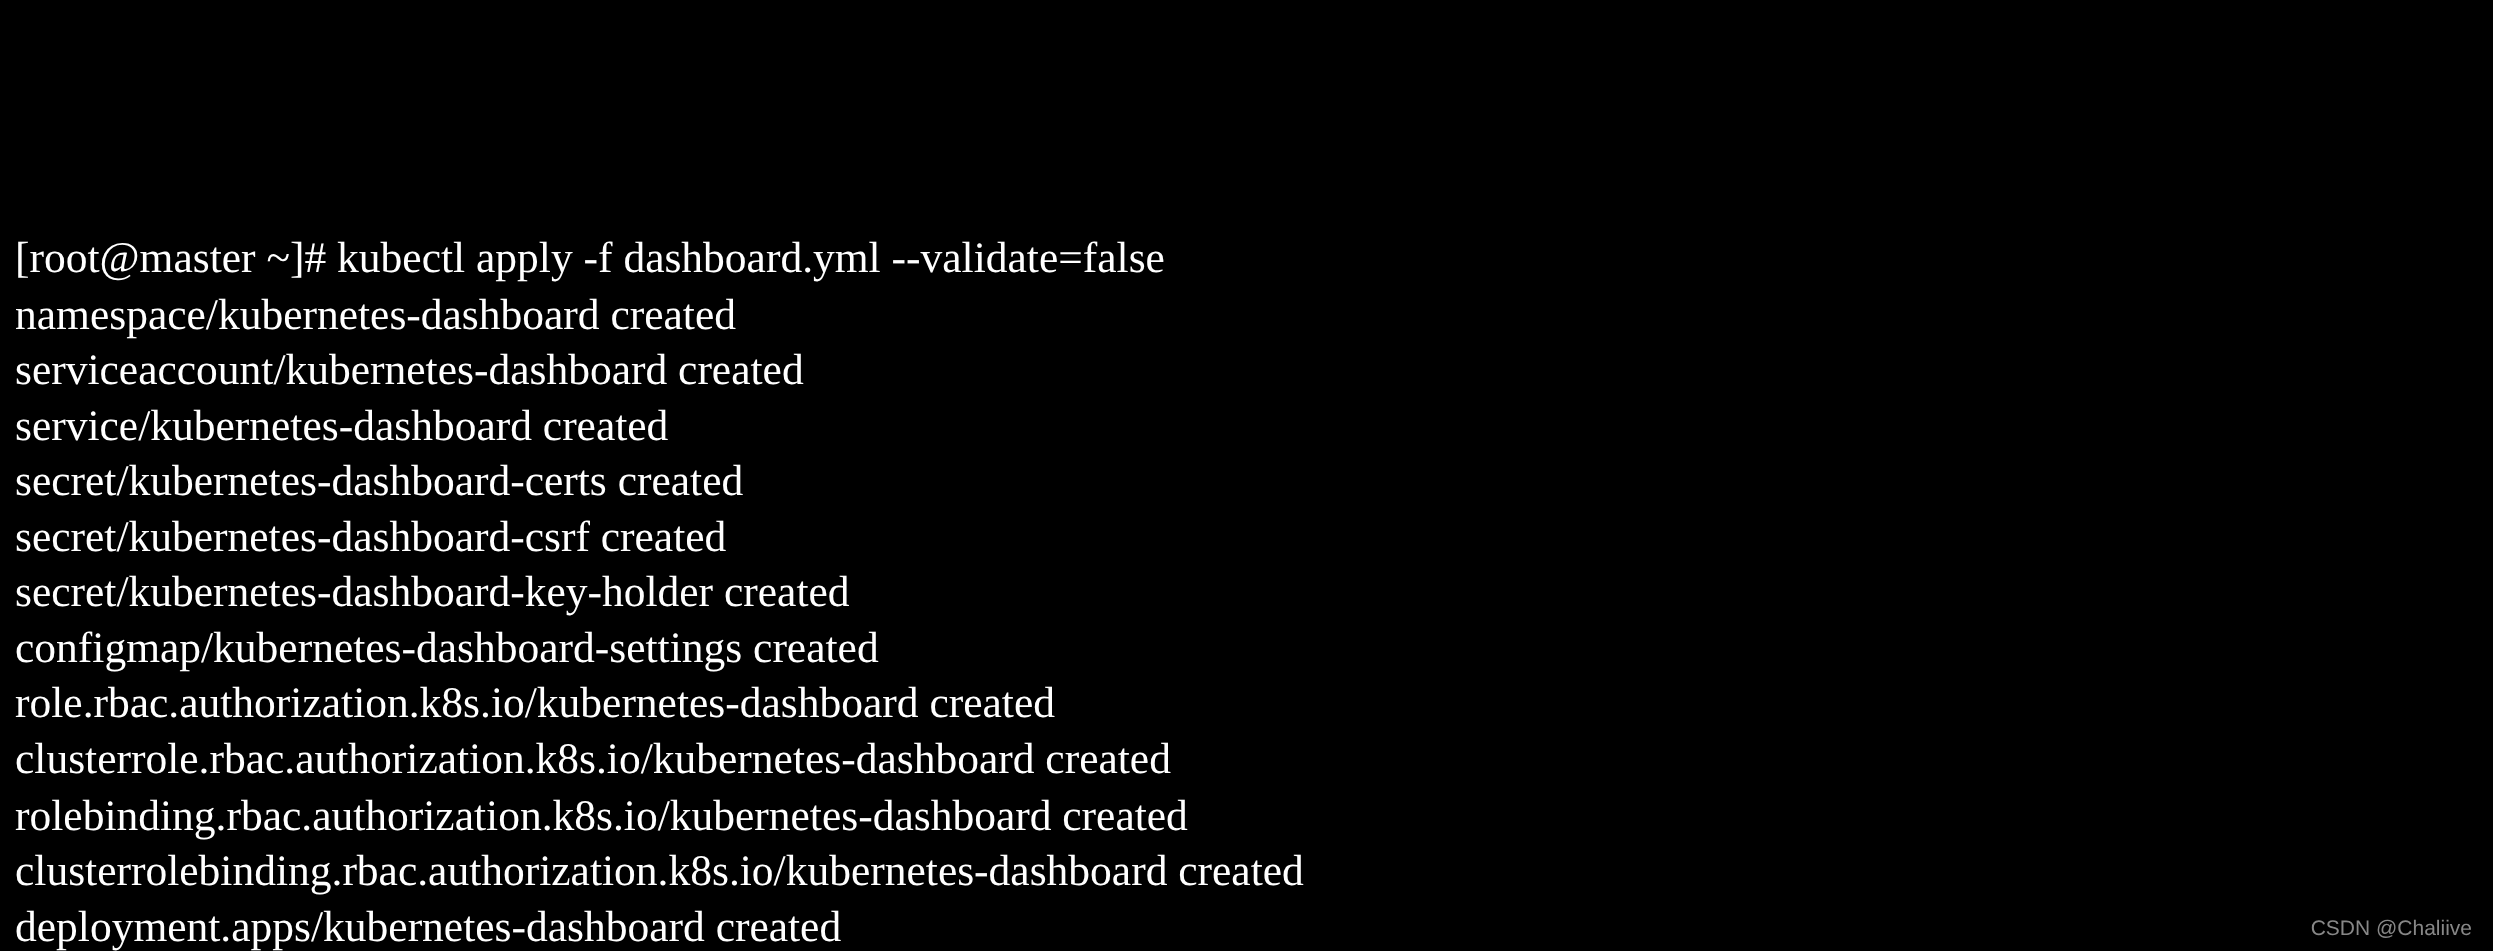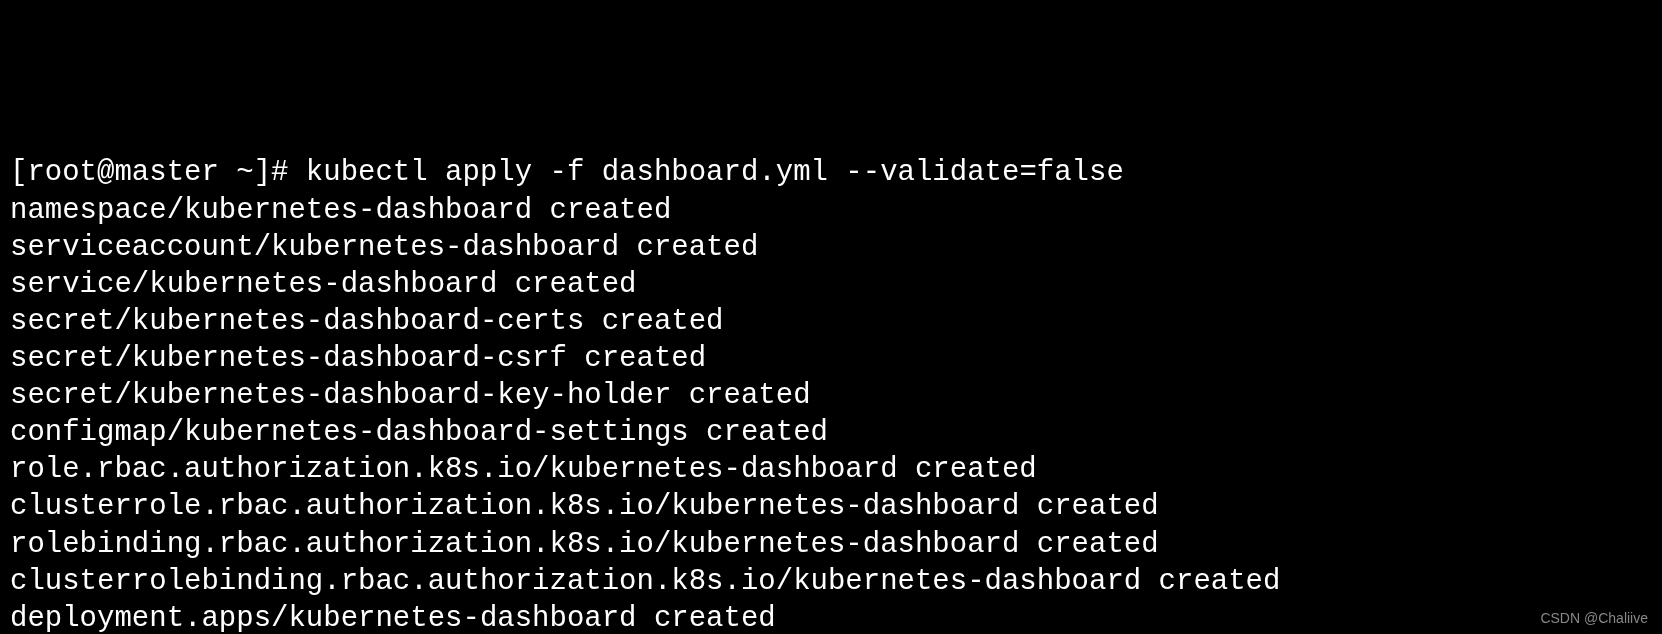--- a/index.html
+++ b/index.html
@@ -18,20 +18,21 @@
       height: 634px;
       overflow: hidden;
       position: relative;
       white-space: pre;
     }
     .terminal {
       font-weight: normal;
     }
     .line {
       display: block;
+      font-family: Liberation Serif, serif;
     }
     .watermark {
       position: absolute;
       bottom: 6px;
       right: 14px;
       font-size: 14px;
       color: #878787;
       font-family: Arial, sans-serif;
       white-space: nowrap;
       text-align: right;

